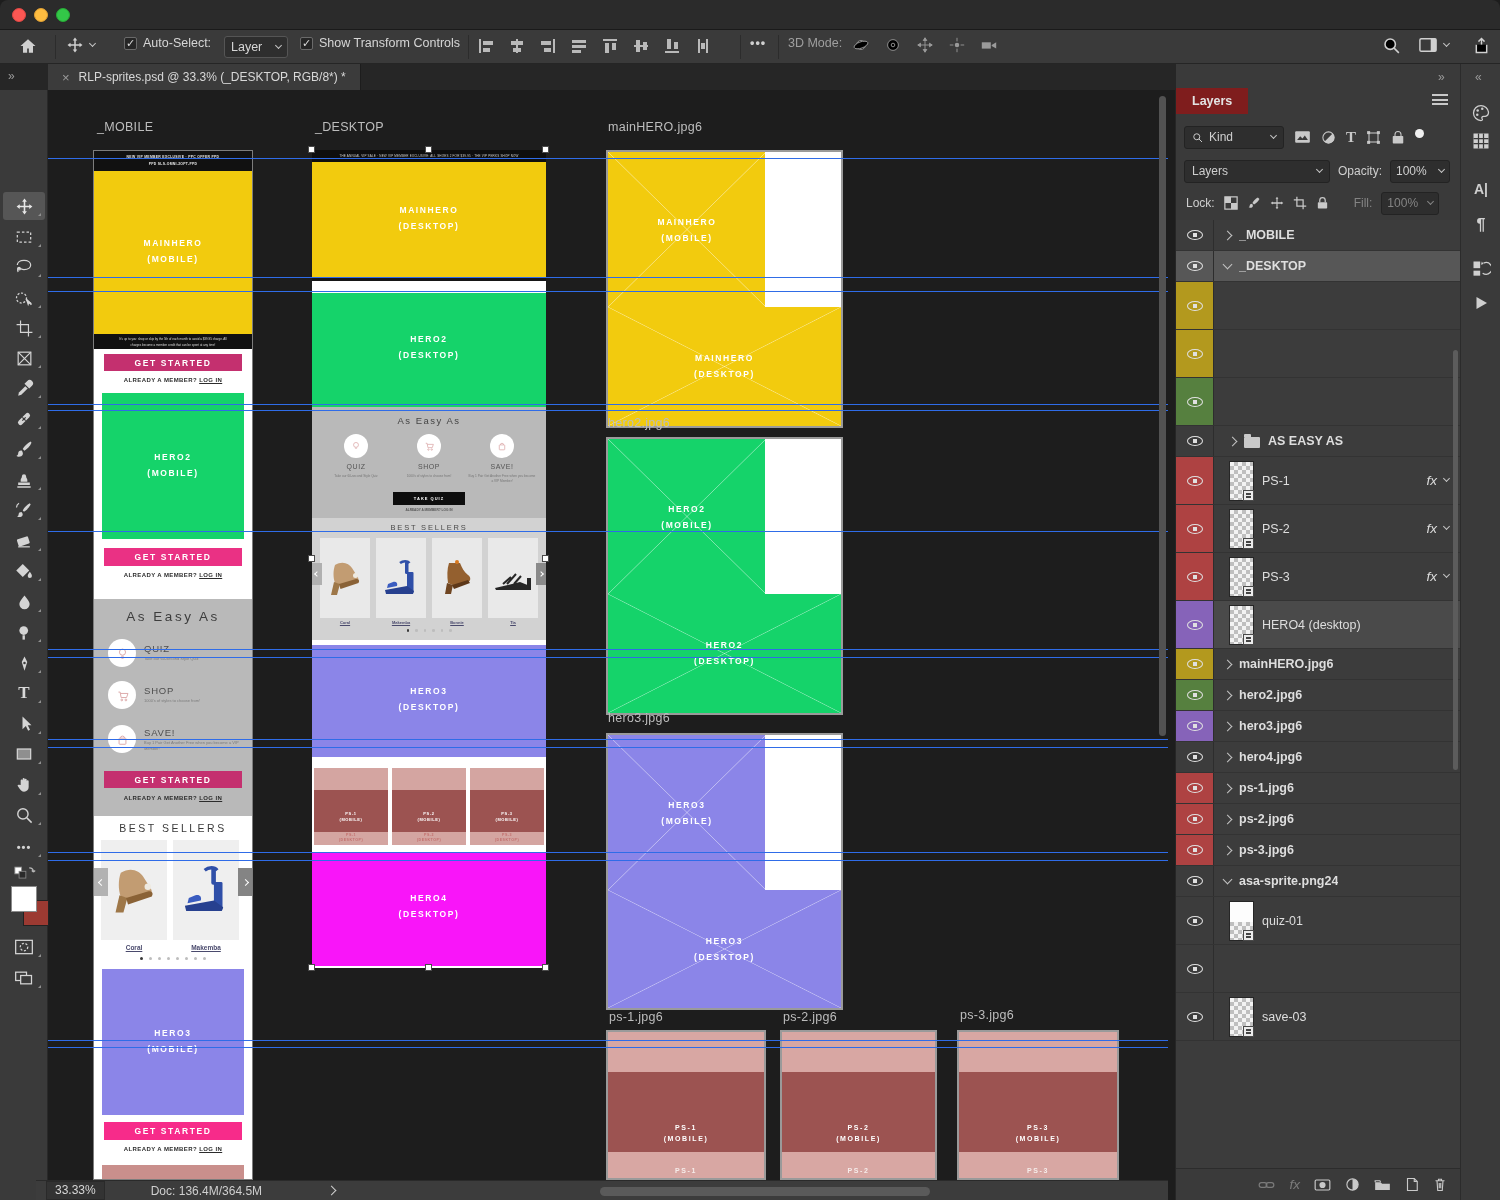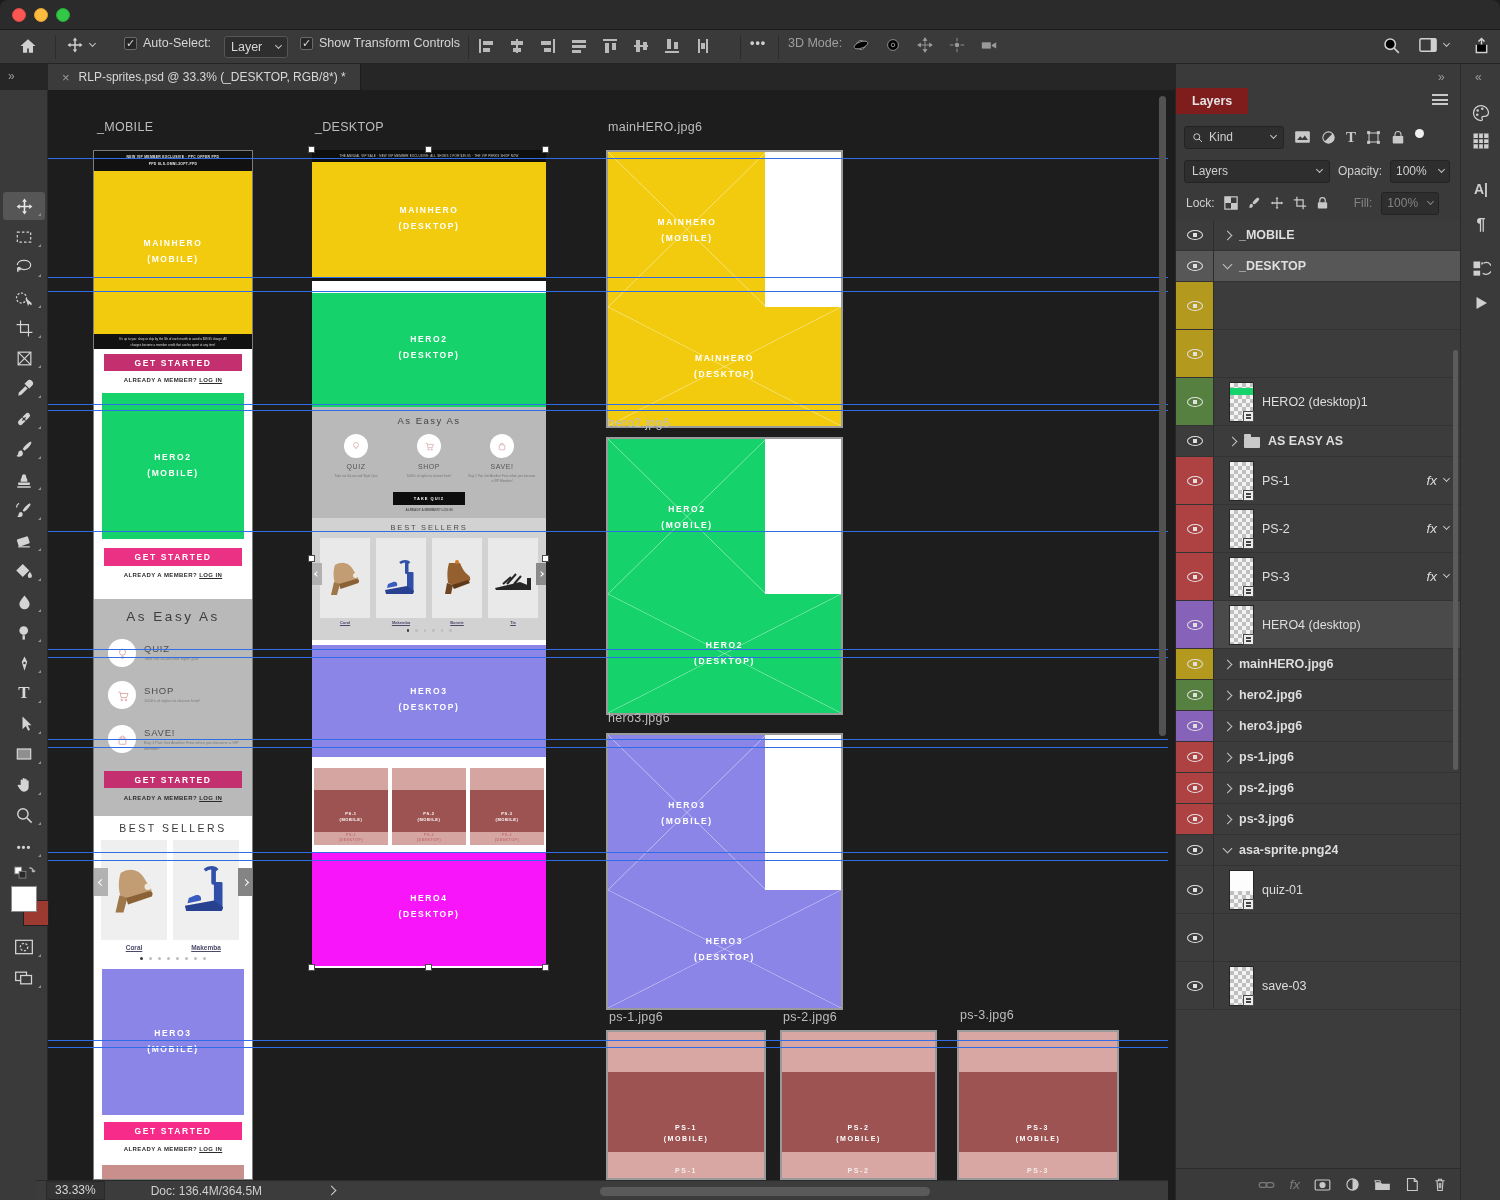--- a/index.html
+++ b/index.html
@@ -795,27 +795,20 @@
       </div>
       <div class="lrow" style="height:48px">
         <div class="eyecell lc-yellow">
             <span class="eye"></span>
           </div>
       </div>
       <div class="lrow" style="height:48px">
         <div class="eyecell lc-green">
             <span class="eye"></span>
           </div>
-        <div class="lbody ind">
-            <span class="thumb" style="height:40px">
-              <i class="band" style="top:5px;height:7px;background:#15d36a"></i>
-              <i class="sobadge"></i>
-            </span>
-            <span class="lname">HERO2 (desktop)1</span>
-          </div>
       </div>
       <div class="lrow" style="height:31px">
         <div class="eyecell">
             <span class="eye"></span>
           </div>
         <div class="lbody ind">
             <span class="chev r"></span>
             <span class="folder"></span>
             <span class="lname b">AS EASY AS</span>
           </div>
@@ -894,20 +887,29 @@
             <span class="lname b">hero2.jpg6</span>
           </div>
       </div>
       <div class="lrow" style="height:31px">
         <div class="eyecell lc-purple">
             <span class="eye"></span>
           </div>
         <div class="lbody">
             <span class="chev r"></span>
             <span class="lname b">hero3.jpg6</span>
+          </div>
+      </div>
+      <div class="lrow" style="height:31px">
+        <div class="eyecell">
+            <span class="eye"></span>
+          </div>
+        <div class="lbody">
+            <span class="chev r"></span>
+            <span class="lname b">hero4.jpg6</span>
           </div>
       </div>
       <div class="lrow" style="height:31px">
         <div class="eyecell lc-red">
             <span class="eye"></span>
           </div>
         <div class="lbody">
             <span class="chev r"></span>
             <span class="lname b">ps-1.jpg6</span>
           </div>

